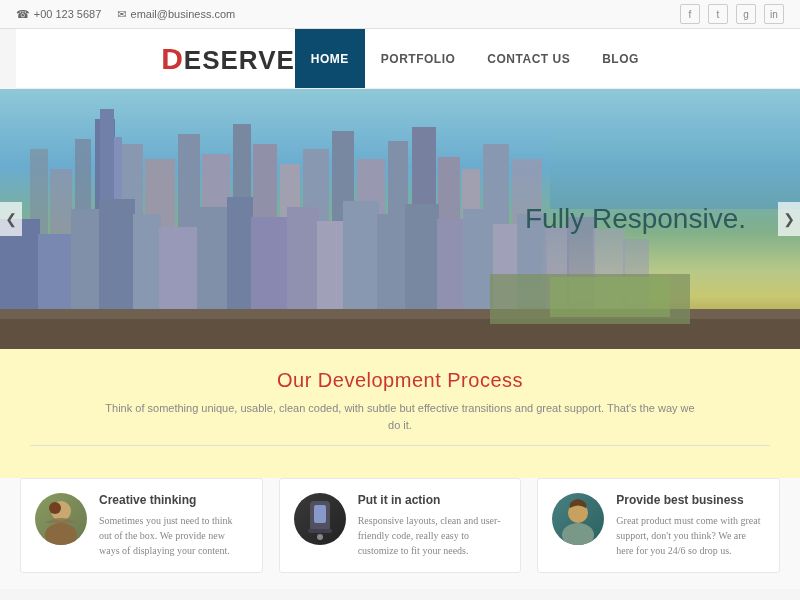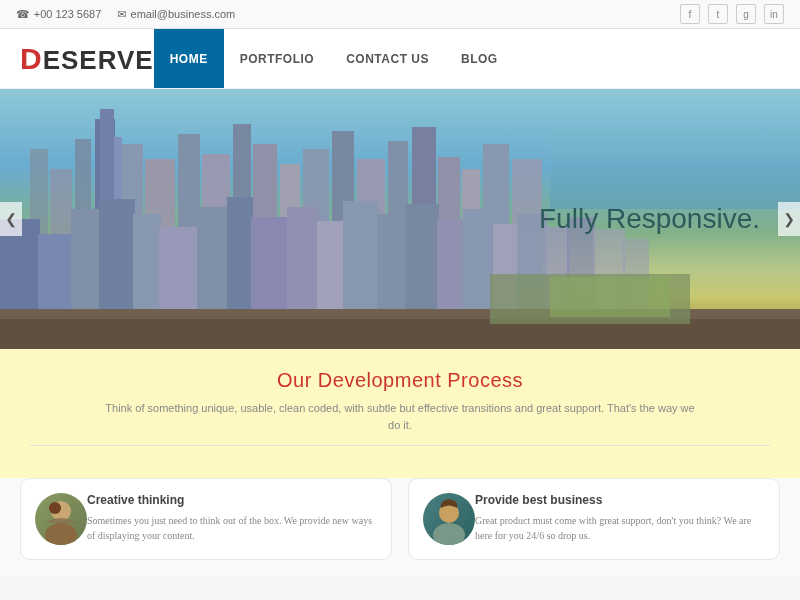--- a/index.html
+++ b/index.html
@@ -23,24 +23,25 @@
       width: 20px; height: 20px; border: 1px solid #ccc; border-radius: 2px;
       display: flex; align-items: center; justify-content: center;
       font-size: 10px; color: #888; cursor: pointer;
     }
 
     
     .header {
       background: #fff;
       display: flex;
       align-items: center;
-      justify-content: flex-start;
+      justify-content: center;
       padding: 0 20px;
       height: 60px;
       border-bottom: 1px solid #eee;
+      margin-left: 16px;
     }
     .logo {
       font-size: 26px;
       font-weight: bold;
       color: #333;
       letter-spacing: 1px;
     }
     .logo-d {
       color: #cc3333;
       font-size: 30px;
@@ -55,21 +56,21 @@
       align-items: center;
       padding: 0 16px;
       font-size: 12px;
       font-weight: bold;
       color: #555;
       cursor: pointer;
       text-decoration: none;
       letter-spacing: 0.5px;
     }
     .nav-item.active {
-      background: #0369a1;
+      background: #0c4a6e;
       color: #fff;
     }
 
     
     .hero {
       position: relative;
       width: 100%;
       height: 260px;
       background: linear-gradient(180deg, #7ab8c8 0%, #5a9ab0 20%, #4a8a9a 40%, #8aaa88 60%, #aab890 70%, #c8c890 80%, #b8b878 85%, #808060 90%, #606050 95%, #504838 100%);
       overflow: hidden;
@@ -79,21 +80,21 @@
     .hero-city {
       position: absolute;
       bottom: 0;
       left: 0;
       width: 100%;
       height: 100%;
     }
 
     .hero-text {
       position: absolute;
-      right: 40px;
+      right: 54px;
       top: 50%;
       transform: translateY(-50%);
       color: #2d5a5a;
       font-size: 28px;
       font-weight: 300;
       text-align: right;
     }
 
     .hero-arrow {
       position: absolute;
@@ -140,23 +141,24 @@
     .cards {
       display: flex;
       gap: 16px;
       padding: 0 20px 16px;
       background: #f9f9f9;
     }
     .card {
       flex: 1;
       background: #fff;
       border: 1px solid #e8e8e8;
-      border-radius: 10px;
+      border-radius: 3px;
       padding: 14px;
       display: flex;
+      gap: 12px;
       align-items: flex-start;
     }
     .card-avatar {
       width: 52px;
       height: 52px;
       border-radius: 50%;
       flex-shrink: 0;
       overflow: hidden;
       display: flex; align-items: center; justify-content: center;
     }
@@ -314,20 +316,34 @@
         <circle cx="20" cy="15" r="6" fill="#704020"></circle>
         <path d="M10 30 Q26 20 42 30" fill="#8a7050" opacity="0.8"></path>
       </svg>
     </div>
     <div class="card-body">
       <h3>Creative thinking</h3>
       <p>Sometimes you just need to think out of the box. We provide new ways of displaying your content.</p>
     </div>
   </div>
   <div class="card">
+    <div class="card-avatar dark">
+      <svg width="52" height="52" viewBox="0 0 52 52">
+        <rect x="16" y="8" width="20" height="30" rx="4" fill="#505060"></rect>
+        <rect x="20" y="12" width="12" height="18" rx="2" fill="#8898c8"></rect>
+        <circle cx="26" cy="44" r="3" fill="#888"></circle>
+        <rect x="14" y="36" width="24" height="4" rx="2" fill="#404050"></rect>
+      </svg>
+    </div>
+    <div class="card-body">
+      <h3>Put it in action</h3>
+      <p>Responsive layouts, clean and user-friendly code, really easy to customize to fit your needs.</p>
+    </div>
+  </div>
+  <div class="card">
     <div class="card-avatar teal">
       <svg width="52" height="52" viewBox="0 0 52 52">
         <circle cx="26" cy="20" r="10" fill="#c8a060"></circle>
         <ellipse cx="26" cy="42" rx="16" ry="12" fill="#7a9888"></ellipse>
         <path d="M18 15 Q26 10 34 15 Q36 8 26 6 Q16 8 18 15" fill="#604020"></path>
       </svg>
     </div>
     <div class="card-body">
       <h3>Provide best business</h3>
       <p>Great product must come with great support, don't you think? We are here for you 24/6 so drop us.</p>

